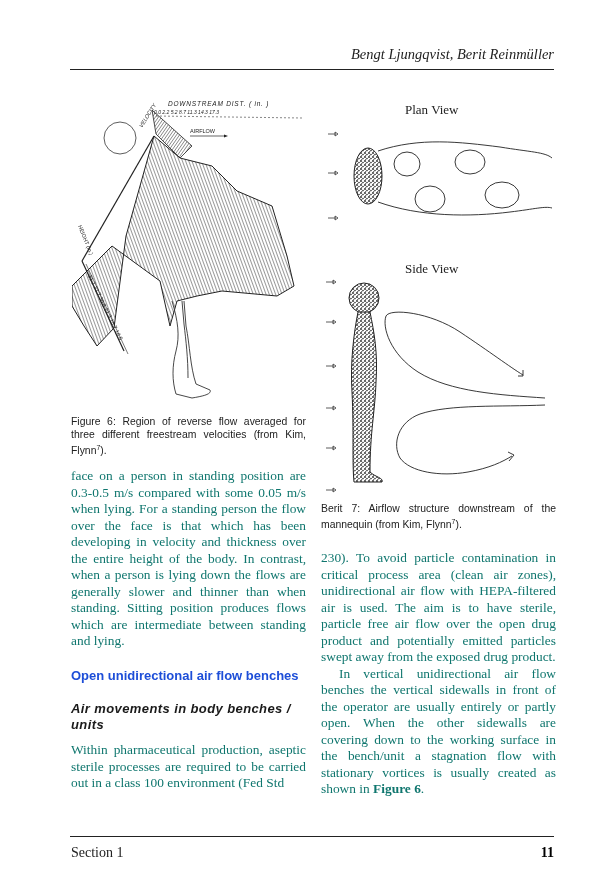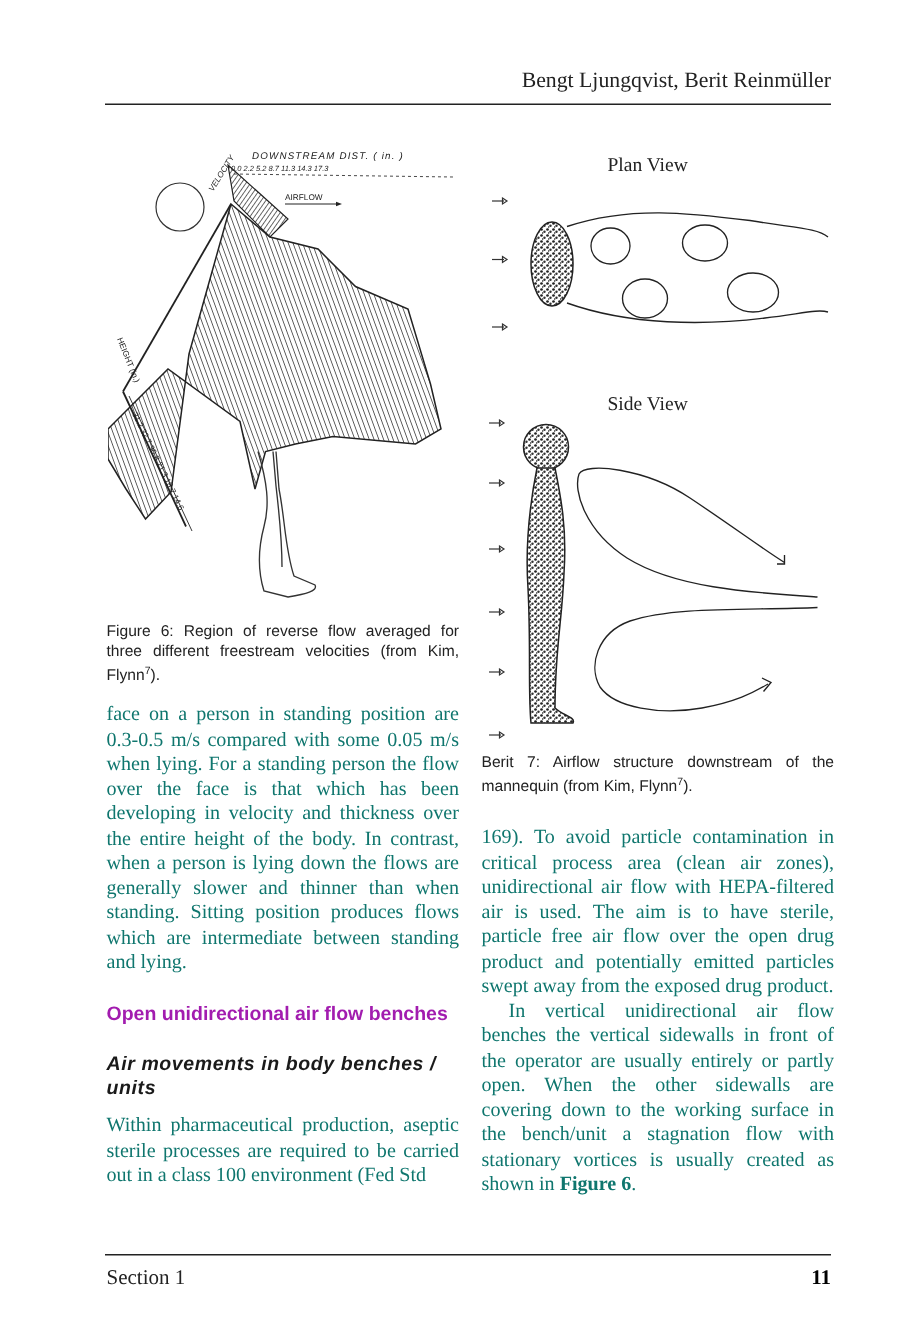--- a/index.html
+++ b/index.html
@@ -1,38 +1,38 @@
 <!DOCTYPE html>
 <html><head>
 <meta charset="utf-8">
 <style>
   html, body { margin: 0; padding: 0; background: #ffffff; }
   body { width: 604px; height: 888px; position: relative; overflow: hidden; color: #1a1a1a; }
-  .header-author { position: absolute; right: 50px; top: 46px; font-family: "Liberation Serif", serif; font-size: 14.5px; color: #222; }
+  .header-author { position: absolute; right: 50px; top: 46px; font-family: "Liberation Serif", serif; font-style: italic; font-size: 14.5px; color: #222; }
   .header-rule { position: absolute; left: 70px; right: 50px; top: 69px; height: 0; border-top: 1.2px solid #222; }
   .footer-rule { position: absolute; left: 70px; right: 50px; top: 836px; height: 0; border-top: 1.2px solid #222; }
   .footer-section { position: absolute; left: 71px; top: 845px; font-family: "Liberation Serif", serif; font-size: 14px; color: #222; }
   .footer-page { position: absolute; right: 50px; top: 845px; font-family: "Liberation Serif", serif; font-weight: bold; font-size: 14px; color: #000000; }
 
   .fig6 { position: absolute; left: 72px; top: 96px; width: 236px; height: 312px; }
   .fig7 { position: absolute; left: 320px; top: 92px; width: 240px; height: 406px; }
 
   .caption { position: absolute; font-family: "Liberation Sans", sans-serif; font-size: 10.4px; line-height: 13.2px; color: #222; text-align: justify; }
   .caption b { font-weight: normal; }
   .cap6 { left: 71px; top: 415px; width: 235px; }
   .cap7 { left: 321px; top: 502px; width: 235px; }
 
   .body-text { position: absolute; font-family: "Liberation Serif", serif; font-size: 13.4px; line-height: 16.5px; color: #0f766e; text-align: justify; }
   .body-text p { margin: 0; }
   .col1a { left: 71px; top: 468px; width: 235px; }
   .col1b { left: 71px; top: 742px; width: 235px; }
   .col2 { left: 321px; top: 550px; width: 235px; }
   .indent { text-indent: 18px; }
 
-  .h-section { position: absolute; left: 71px; top: 668px; font-family: "Liberation Sans", sans-serif; font-weight: bold; font-size: 13px; color: #a21caf; }
+  .h-section { position: absolute; left: 71px; top: 668px; font-family: "Liberation Sans", sans-serif; font-weight: bold; font-size: 13px; color: #1d4ed8; }
   .h-sub { position: absolute; left: 71px; top: 701px; width: 235px; font-family: "Liberation Sans", sans-serif; font-weight: bold; font-style: italic; font-size: 13px; line-height: 16px; color: #1a1a1a; letter-spacing: 0.4px; }
 
   .svg-text-serif { font-family: "Liberation Serif", serif; }
   .svg-text-sans { font-family: "Liberation Sans", sans-serif; }
 </style>
 </head>
 <body>
 
 <div class="header-author">Bengt Ljungqvist, Berit Reinmüller</div>
 <div class="header-rule"></div>
@@ -162,19 +162,19 @@
 </div>
 
 <div class="h-section">Open unidirectional air flow benches</div>
 <div class="h-sub">Air movements in body benches / units</div>
 
 <div class="body-text col1b">
   <p>Within pharmaceutical production, aseptic sterile processes are required to be carried out in a class 100 environment (Fed Std</p>
 </div>
 
 <div class="body-text col2">
-  <p>169). To avoid particle contamination in critical process area (clean air zones), unidirectional air flow with HEPA-filtered air is used. The aim is to have sterile, particle free air flow over the open drug product and potentially emitted particles swept away from the exposed drug product.</p>
+  <p>230). To avoid particle contamination in critical process area (clean air zones), unidirectional air flow with HEPA-filtered air is used. The aim is to have sterile, particle free air flow over the open drug product and potentially emitted particles swept away from the exposed drug product.</p>
   <p class="indent"><span>In vertical unidirectional air flow benches the vertical sidewalls in front of the operator are usually entirely or partly open. When the other sidewalls are covering down to the working surface in the bench/unit a stagnation flow with stationary vortices is usually created as shown in </span><b>Figure 6</b><span>.</span></p>
 </div>
 
 <div class="footer-rule"></div>
 <div class="footer-section">Section 1</div>
 <div class="footer-page">11</div>
 
 </body></html>

